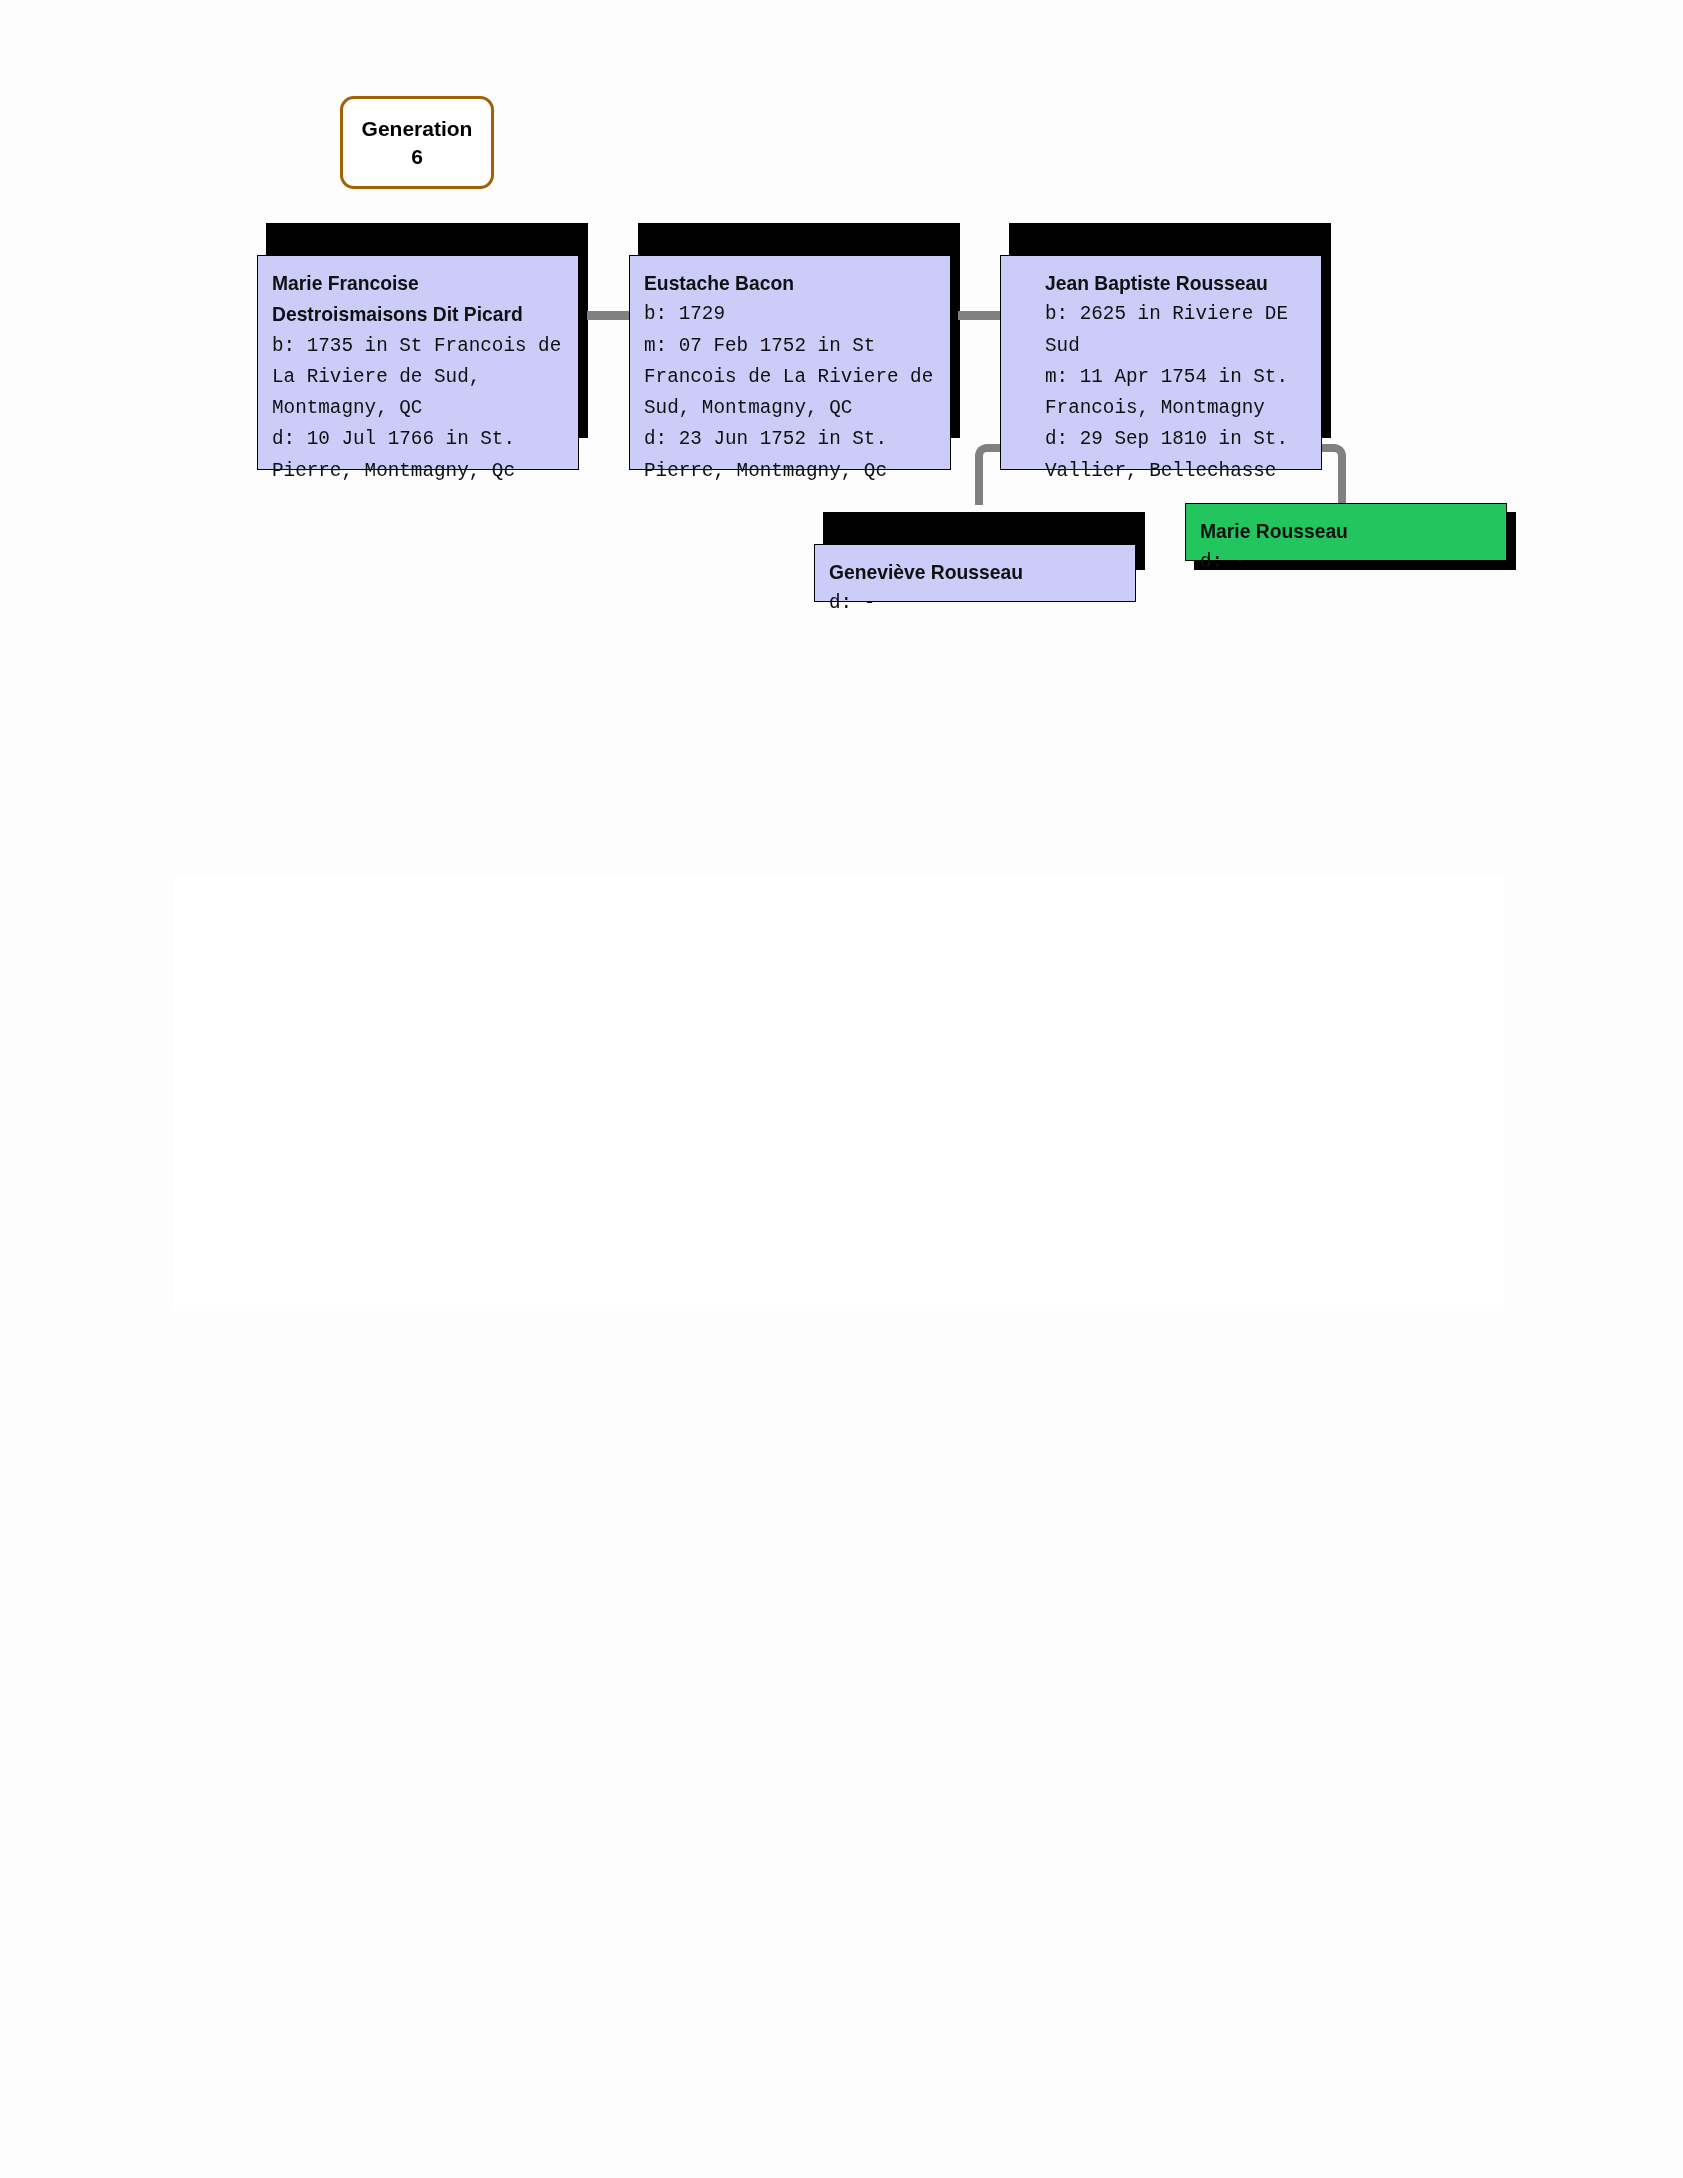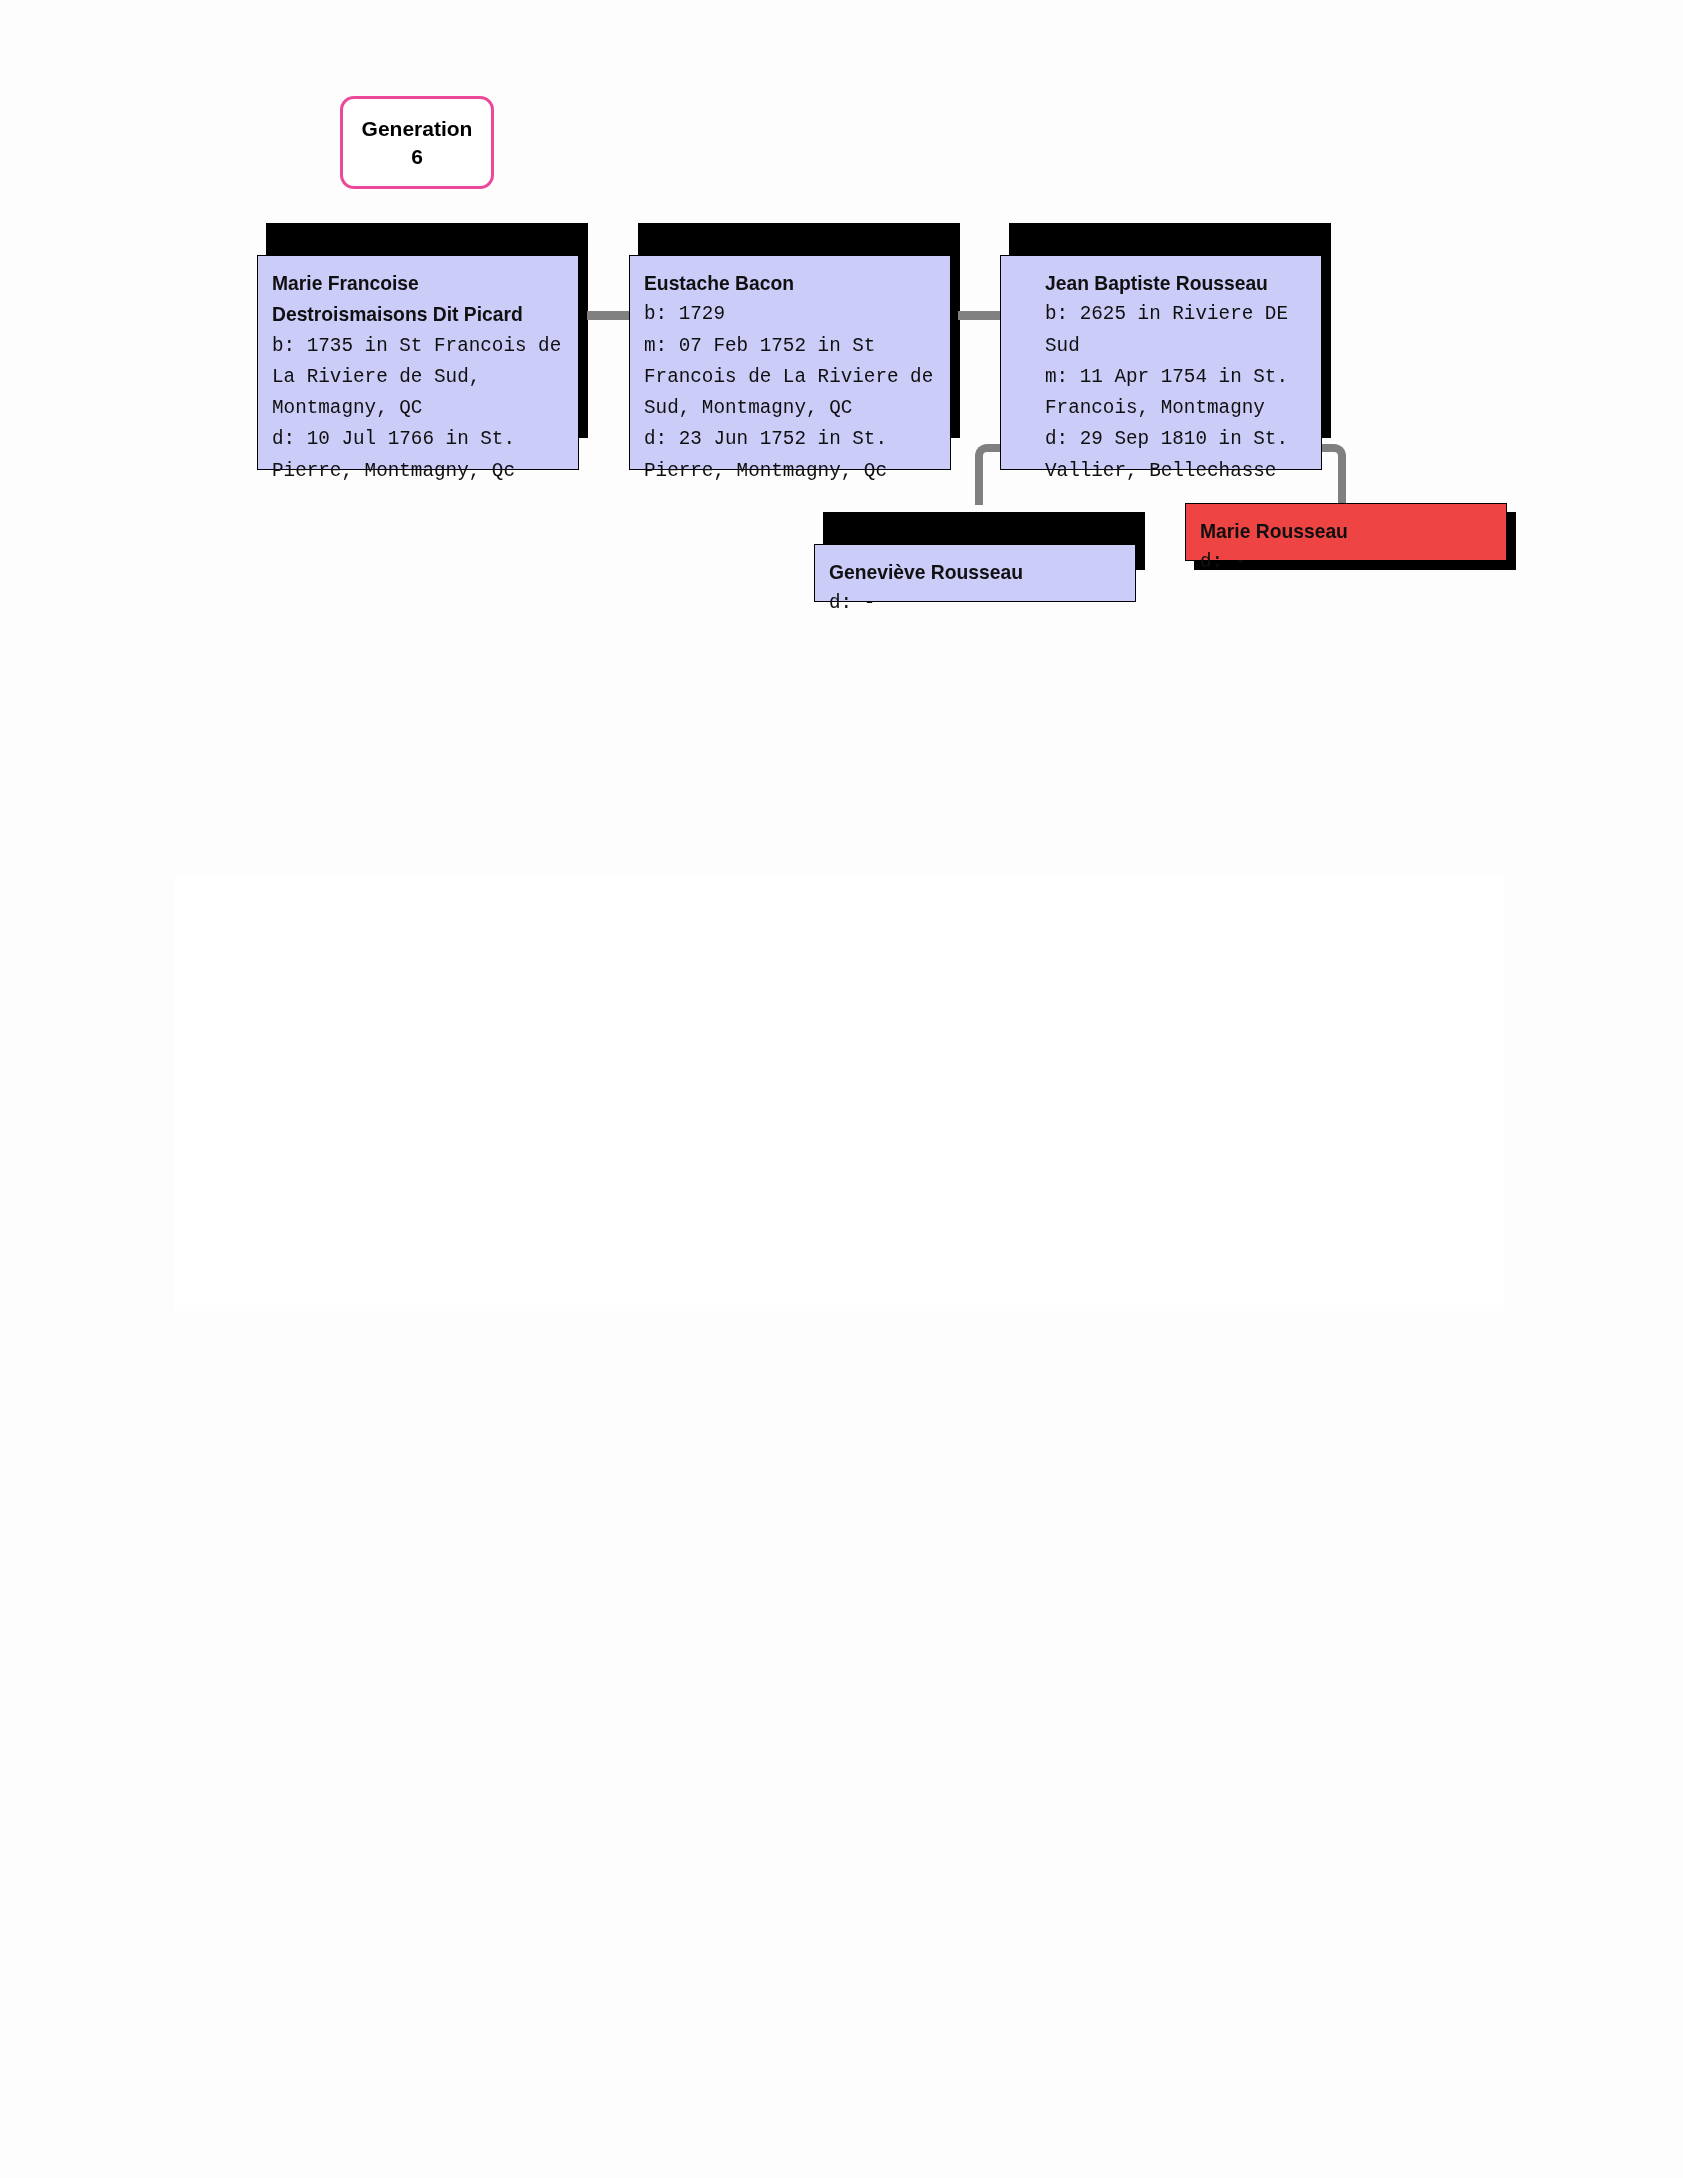--- a/index.html
+++ b/index.html
@@ -28,21 +28,21 @@
   .white-panel {
     position: absolute;
     background: #ffffff;
   }
 
   
   .gen-box {
     position: absolute;
     box-sizing: border-box;
     background: #ffffff;
-    border: 3px solid #ec4899;
+    border: 3px solid #a16207;
     border-radius: 14px;
     display: flex;
     flex-direction: column;
     align-items: center;
     justify-content: center;
     font-size: 21px;
     font-weight: bold;
     color: #000000;
     line-height: 1.32;
     text-align: center;
@@ -53,21 +53,21 @@
     position: absolute;
     box-sizing: border-box;
     border: 1px solid #000000;
     padding: 12px 14px 10px 14px;
     font-size: 19.3px;
     line-height: 1.62;
     color: #101010;
     z-index: 5;
   }
   .node.lavender { background: #ccccf9; margin-top: 41px; }
-  .node.green    { background: #ef4444; }
+  .node.green    { background: #22c55e; }
 
   
   .node-shadow {
     position: absolute;
     background: #000000;
     z-index: 1;
   }
 
   .node-name {
     font-weight: bold;

